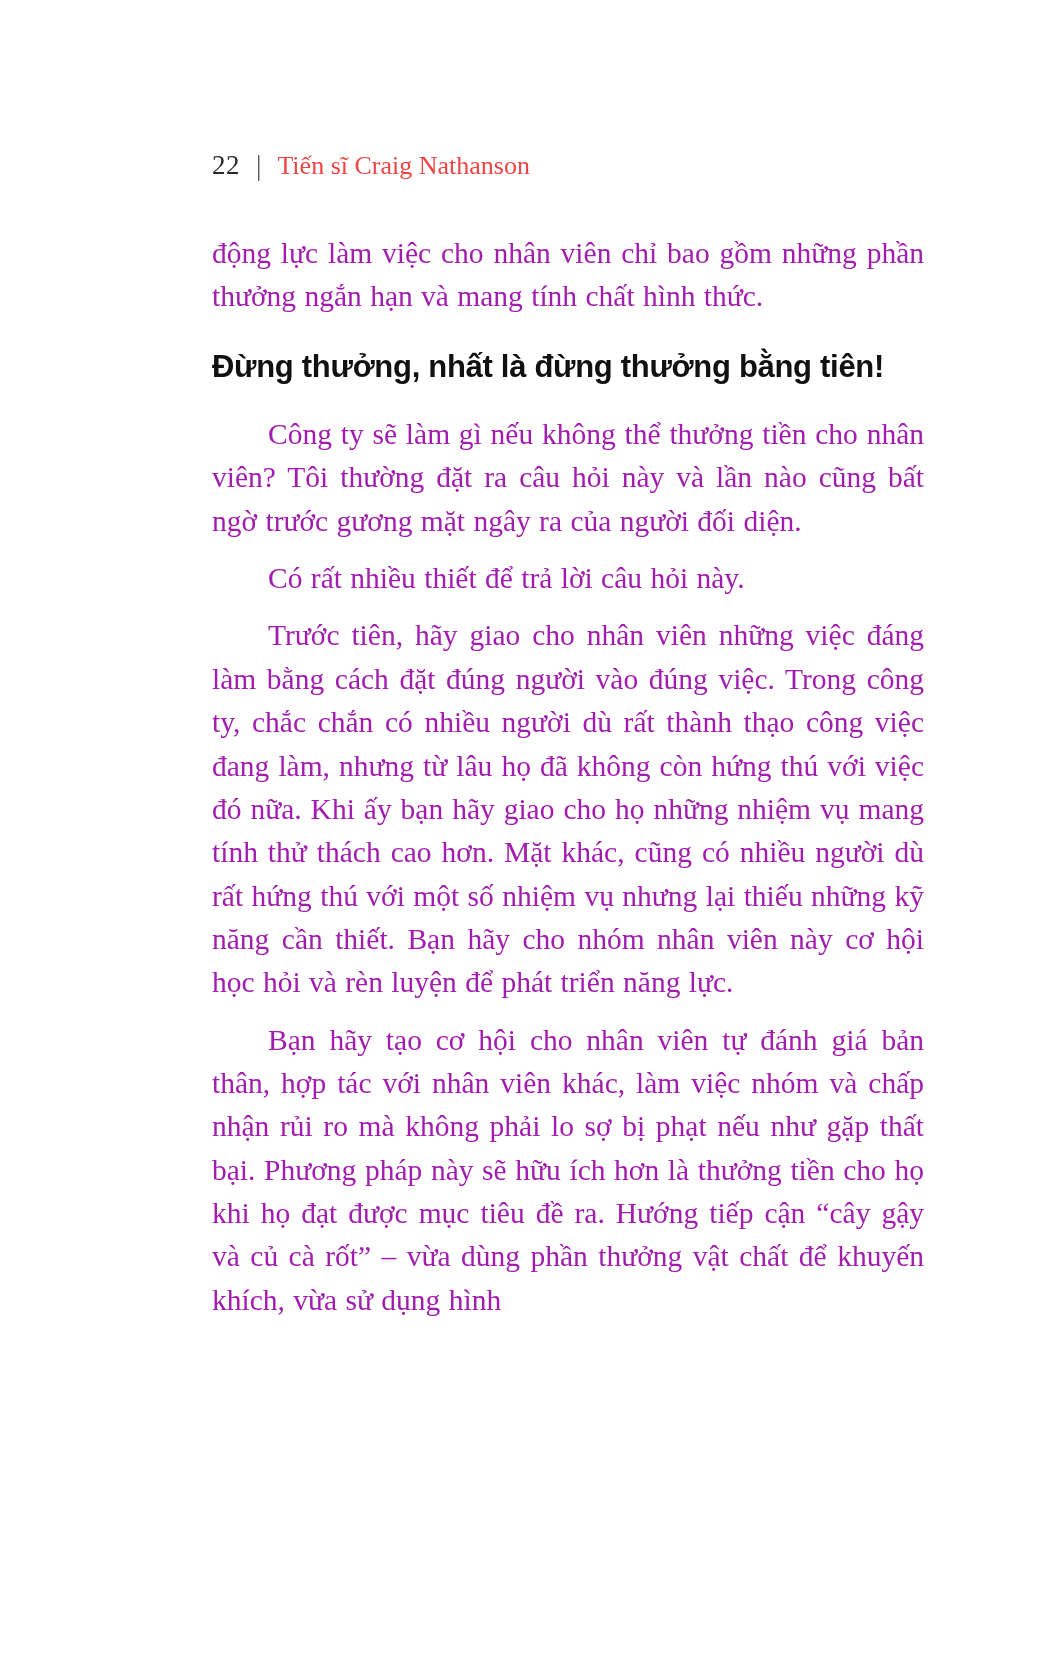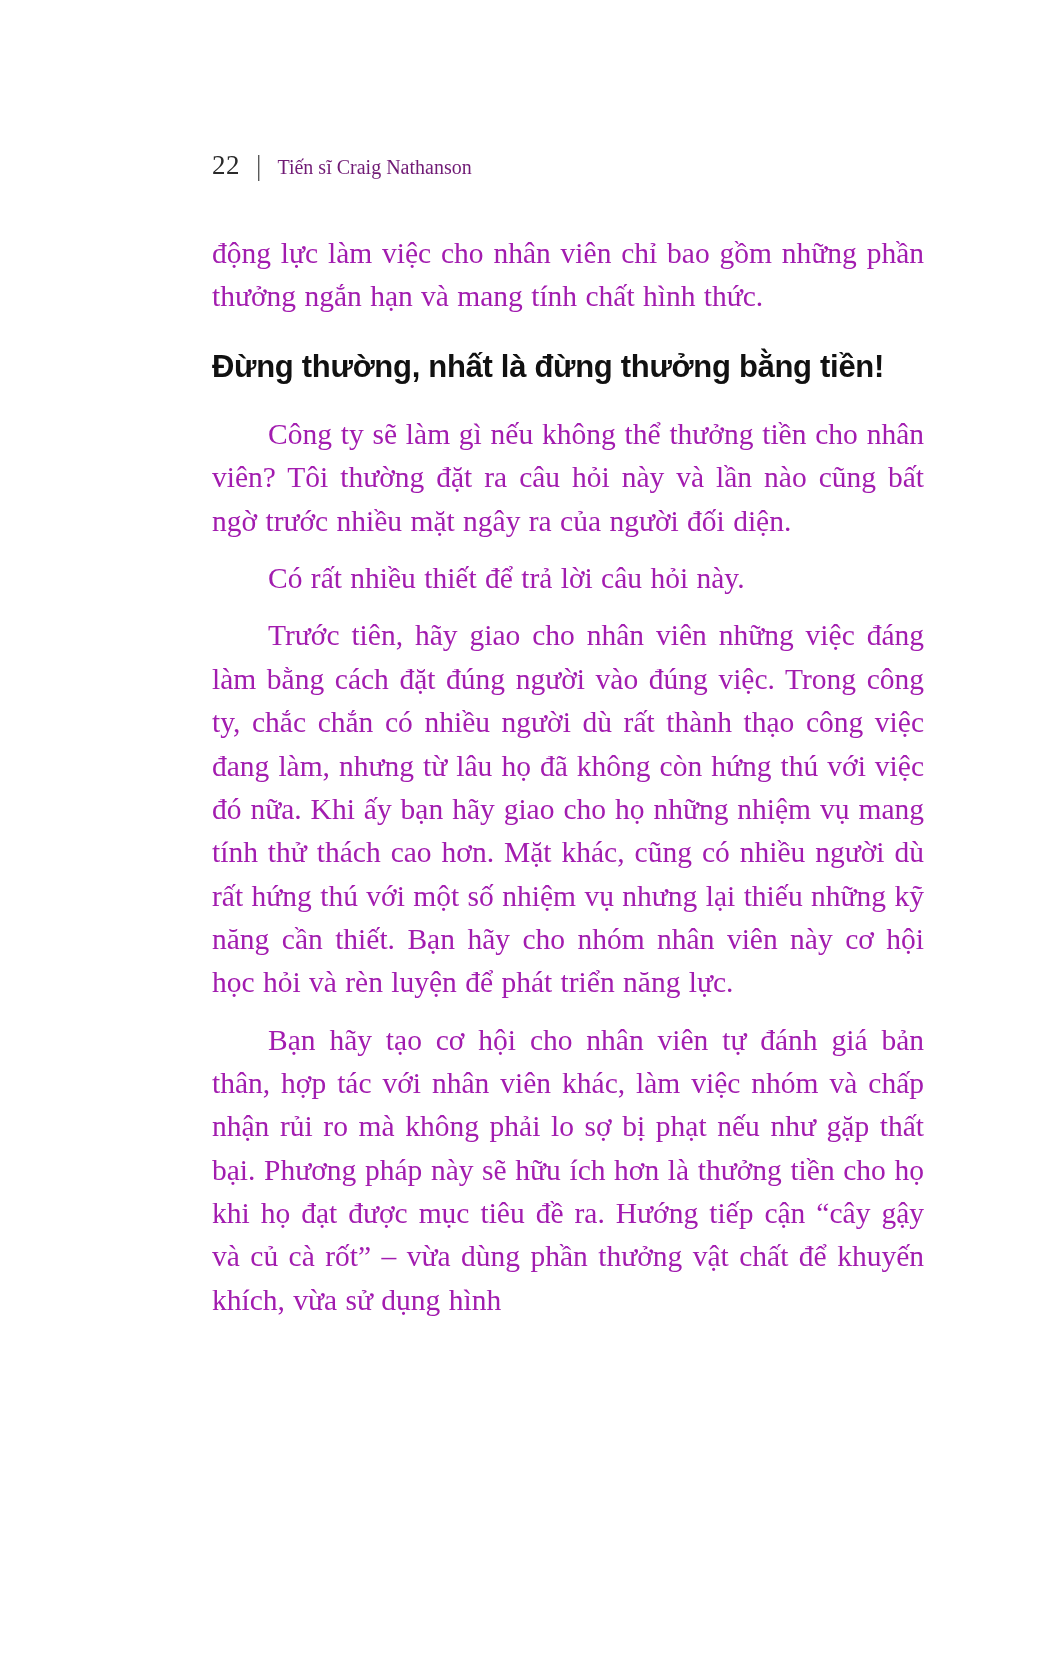--- a/index.html
+++ b/index.html
@@ -28,22 +28,22 @@
     letter-spacing: 0.5px;
   }
   .header-separator {
     margin: 0 16px;
     color: #555;
     font-weight: 300;
     transform: scaleY(1.1);
     display: inline-block;
   }
   .running-title {
-    font-size: 20px;
-    color: #701a75;
+    font-size: 26px;
+    color: #ef4444;
   }
   .content {
     position: absolute;
     top: 232px;
     left: 170px;
     width: 712px;
   }
   .body-paragraph {
     font-size: 29.5px;
     line-height: 1.47;
@@ -75,23 +75,23 @@
   <div class="page-header">
     <span class="page-number">22</span>
     <span class="header-separator">|</span>
     <span class="running-title">Tiến sĩ Craig Nathanson</span>
   </div>
 
   <div class="content">
 
     <p class="body-paragraph no-indent">động lực làm việc cho nhân viên chỉ bao gồm những phần thưởng ngắn hạn và mang tính chất hình thức.</p>
 
-    <h2 class="section-heading">Đừng thường, nhất là đừng thưởng bằng tiền!</h2>
+    <h2 class="section-heading">Đừng thưởng, nhất là đừng thưởng bằng tiên!</h2>
 
-    <p class="body-paragraph">Công ty sẽ làm gì nếu không thể thưởng tiền cho nhân viên? Tôi thường đặt ra câu hỏi này và lần nào cũng bất ngờ trước nhiều mặt ngây ra của người đối diện.</p>
+    <p class="body-paragraph">Công ty sẽ làm gì nếu không thể thưởng tiền cho nhân viên? Tôi thường đặt ra câu hỏi này và lần nào cũng bất ngờ trước gương mặt ngây ra của người đối diện.</p>
 
     <p class="body-paragraph">Có rất nhiều thiết để trả lời câu hỏi này.</p>
 
     <p class="body-paragraph">Trước tiên, hãy giao cho nhân viên những việc đáng làm bằng cách đặt đúng người vào đúng việc. Trong công ty, chắc chắn có nhiều người dù rất thành thạo công việc đang làm, nhưng từ lâu họ đã không còn hứng thú với việc đó nữa. Khi ấy bạn hãy giao cho họ những nhiệm vụ mang tính thử thách cao hơn. Mặt khác, cũng có nhiều người dù rất hứng thú với một số nhiệm vụ nhưng lại thiếu những kỹ năng cần thiết. Bạn hãy cho nhóm nhân viên này cơ hội học hỏi và rèn luyện để phát triển năng lực.</p>
 
     <p class="body-paragraph">Bạn hãy tạo cơ hội cho nhân viên tự đánh giá bản thân, hợp tác với nhân viên khác, làm việc nhóm và chấp nhận rủi ro mà không phải lo sợ bị phạt nếu như gặp thất bại. Phương pháp này sẽ hữu ích hơn là thưởng tiền cho họ khi họ đạt được mục tiêu đề ra. Hướng tiếp cận “cây gậy và củ cà rốt” – vừa dùng phần thưởng vật chất để khuyến khích, vừa sử dụng hình</p>
 
   </div>
 
 </div>

